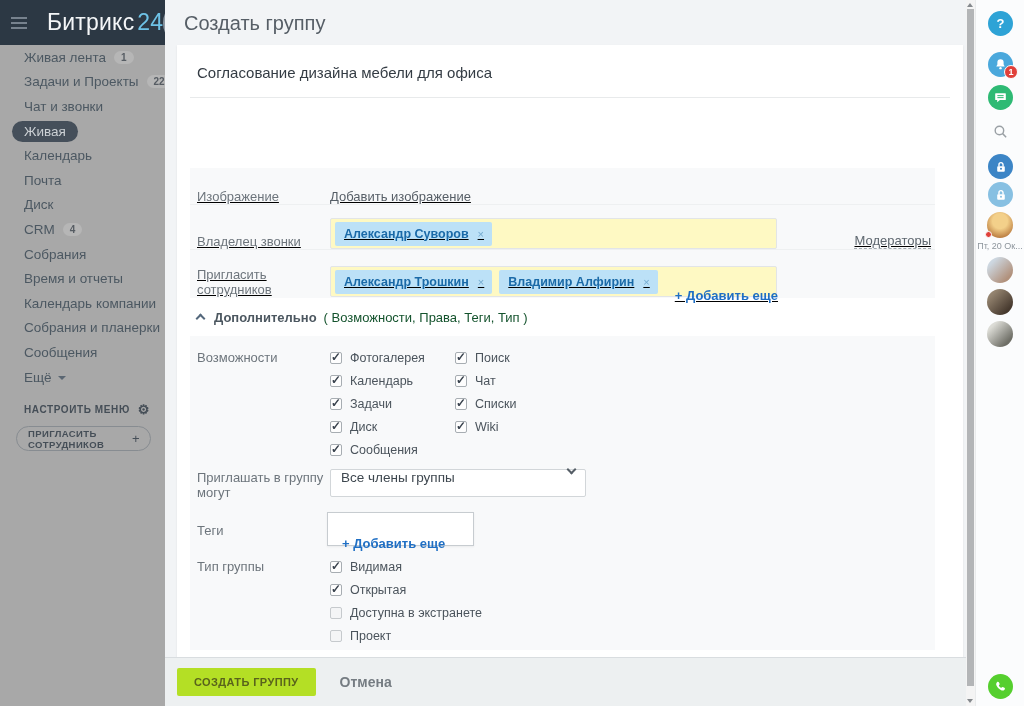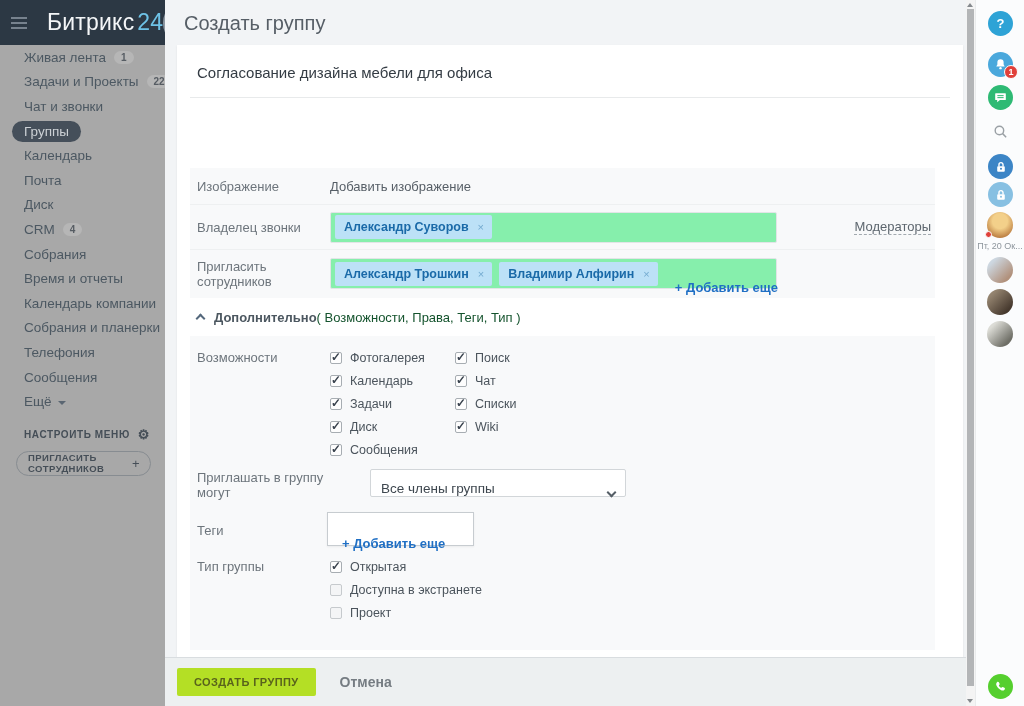--- a/index.html
+++ b/index.html
@@ -45,57 +45,57 @@
   .slider-title { position:absolute; left:19px; top:12px; font-size:20px; color:#565e66; }
   .card { position:absolute; left:12px; top:45px; width:786px; height:612px;
     background:#ffffff; box-shadow:0 1px 2px rgba(0,0,0,.08); }
   .group-name { position:absolute; left:20px; top:19px; font-size:15px; color:#343c44;
     cursor:text; }
   .name-underline { position:absolute; left:13px; right:13px; top:52px;
     border-bottom:1px solid #e8eaeb; }
 
   .panel { position:absolute; left:13px; right:28px; background:#f8f9fa; }
   .panel1 { top:123px; height:130px; }
-  .frow { display:flex; align-items:center; padding-left:7px; }
+  .frow { display:flex; align-items:flex-end; padding-left:7px;text-decoration:underline; }
   .frow .flabel { width:133px; flex:none; font-size:13px; color:#6d757c; line-height:15px; }
   .r1 { height:37px; border-bottom:1px solid #eef0f1; }
   .r2 { height:45px; border-bottom:1px solid #eef0f1; }
   .r3 { height:47px; }
   .linklike { font-size:13px; color:#565e66; cursor:pointer; }
-  .ibox { width:447px; height:31px; background:#86efac; border:1px solid #e2e5e7;
+  .ibox { width:447px; height:31px; background:#fef9c3; border:1px solid #e2e5e7;
     border-radius:2px; display:flex; align-items:center; padding:0 4px; }
   .chip { background:#bce1f7; color:#1a6aa8; font-size:12.5px; font-weight:bold;
     padding:5px 8px 5px 9px; border-radius:2px; margin-right:7px; display:flex;
     align-items:center; cursor:default; white-space:nowrap; }
   .chip .x { color:#74abd0; font-weight:normal; font-size:11px; margin-left:9px; cursor:pointer; }
   .addmore { color:#1f6fc4; font-size:13px; font-weight:bold; margin-left:10px;
     cursor:pointer; white-space:nowrap;margin-top:28px; }
   .mods { margin-left:auto; margin-right:4px; font-size:13px; color:#5d666e;
     border-bottom:1px dashed #a2a9af; cursor:pointer; }
 
   .additional { position:absolute; left:20px; top:253px; height:38px; display:flex;
     align-items:center; font-size:13px; cursor:pointer; }
   .chev-up { width:7px; height:7px; border-left:2px solid #54687c; border-top:2px solid #54687c;
     transform:rotate(45deg); margin:3px 10px 0 0; }
-  .add-bold { font-weight:bold; color:#4c5760; }
+  .add-bold { font-weight:bold; color:#4c5760; margin-right:7px; }
   .add-hint { color:#14532d; }
 
   .panel2 { top:291px; height:314px; }
   .plabel { position:absolute; font-size:13px; color:#6d757c; }
   .cbcol { position:absolute; }
   .cbrow { height:23px; display:flex; align-items:center; cursor:pointer; }
   .cb { width:12px; height:12px; border:1px solid #a7adb2; background:#fdfdfd;
     border-radius:2px; position:relative; flex:none; }
   .cb.off { background:#f4f5f6; border-color:#c6cacd; }
   .cb.on::after { content:"✓"; position:absolute; left:0px; top:-3px; font-size:12px;
     font-weight:bold; color:#39424d; }
   .cbtext { margin-left:8px; font-size:12.5px; color:#4b545c; }
   .select { position:absolute; left:140px; top:133px; width:256px; height:28px;
     background:#fff; border:1px solid #d2d6d9; border-radius:2px; display:flex;
-    align-items:flex-end; padding:0 10px; font-size:13.5px; color:#3e474f; cursor:pointer;margin-left:40px; }
+    align-items:flex-start; padding:0 10px; font-size:13.5px; color:#3e474f; cursor:pointer; }
   .chev-dn { margin-left:auto; width:7px; height:7px; border-left:2px solid #555e66;
     border-bottom:2px solid #555e66; transform:rotate(-45deg); margin-top:-4px; }
   .tagsbox { position:absolute; left:137px; top:176px; width:147px; height:34px;
     background:#fff; border:1px solid #c7ccd0; box-shadow:0 1px 2px rgba(0,0,0,.06);
     display:flex; align-items:center; padding-left:14px; cursor:pointer; }
   .tagsbox .addmore { margin-left:0; }
 
   .footer { position:absolute; left:0; bottom:0; width:801px; height:49px;
     background:#edf0f1; border-top:1px solid #d9dde0; display:flex; align-items:center;
     padding-left:12px; }
@@ -153,21 +153,21 @@
         <span class="badge">1</span>
       </div>
     <div class="mi">
         <span class="lab">Задачи и Проекты</span>
         <span class="badge">22</span>
       </div>
     <div class="mi">
         <span class="lab">Чат и звонки</span>
       </div>
     <div class="mi active">
-        <span class="lab">Группы</span>
+        <span class="lab">Живая</span>
       </div>
     <div class="mi">
         <span class="lab">Календарь</span>
       </div>
     <div class="mi">
         <span class="lab">Почта</span>
       </div>
     <div class="mi">
         <span class="lab">Диск</span>
       </div>
@@ -179,23 +179,20 @@
         <span class="lab">Собрания</span>
       </div>
     <div class="mi">
         <span class="lab">Время и отчеты</span>
       </div>
     <div class="mi">
         <span class="lab">Календарь компании</span>
       </div>
     <div class="mi">
         <span class="lab">Собрания и планерки</span>
-      </div>
-    <div class="mi">
-        <span class="lab">Телефония</span>
       </div>
     <div class="mi">
         <span class="lab">Сообщения</span>
       </div>
     <div class="mi">
         <span class="lab">Ещё</span>
         <span class="caret-down"></span>
       </div>
   </nav>
   <div class="sb-config">
@@ -304,20 +301,24 @@
 
       <span class="plabel" style="left:7px; top:187px;">Теги</span>
       <div class="tagsbox">
         <span class="addmore">+ Добавить еще</span>
       </div>
 
       <span class="plabel" style="left:7px; top:223px;">Тип группы</span>
       <div class="cbcol" style="left:140px; top:219px;">
         <div class="cbrow">
             <span class="cb on"></span>
+            <span class="cbtext">Видимая</span>
+          </div>
+        <div class="cbrow">
+            <span class="cb on"></span>
             <span class="cbtext">Открытая</span>
           </div>
         <div class="cbrow">
             <span class="cb off"></span>
             <span class="cbtext">Доступна в экстранете</span>
           </div>
         <div class="cbrow">
             <span class="cb off"></span>
             <span class="cbtext">Проект</span>
           </div>

